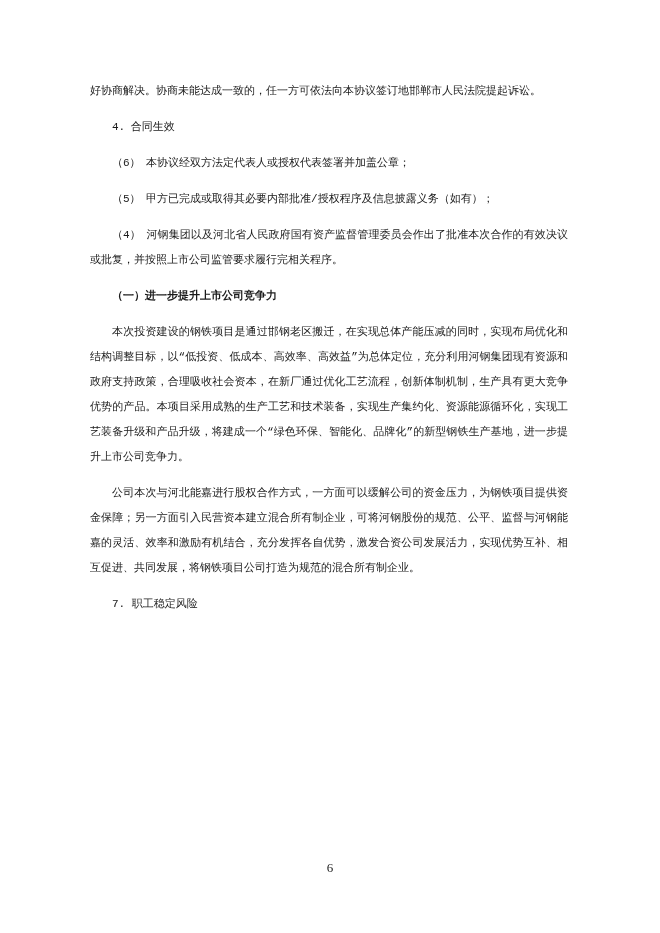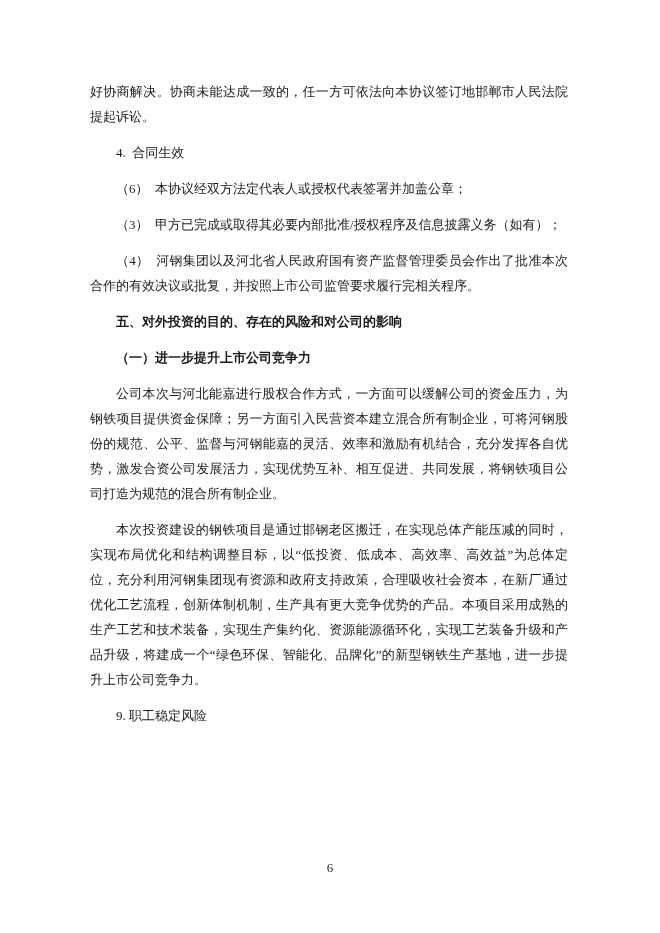--- a/index.html
+++ b/index.html
@@ -17,24 +17,25 @@
     color: #1a1a1a;
   }
   .content {
     position: absolute;
     left: 90px;
     top: 68px;
     width: 478px;
   }
   .content p {
     margin: 11px 0;
-    font-size: 13px;
+    font-size: 11px;
     line-height: 25px;
     text-align: justify;
     letter-spacing: 0;
+    font-family: Liberation Mono, monospace;
   }
   .indent {
     text-indent: 2em;
   }
   .h1, .h2 {
     font-family: "Liberation Sans", "DejaVu Sans", sans-serif;
     font-weight: 700;
     text-indent: 2em;
   }
   .pageno {
@@ -49,22 +50,21 @@
   }
 </style>
 </head>
 <body>
 
 <div class="page">
   <div class="content">
     <p class="body">好协商解决。协商未能达成一致的，任一方可依法向本协议签订地邯郸市人民法院提起诉讼。</p>
     <p class="body indent">4. 合同生效</p>
     <p class="body indent">（6） 本协议经双方法定代表人或授权代表签署并加盖公章；</p>
-    <p class="body indent">（3） 甲方已完成或取得其必要内部批准/授权程序及信息披露义务（如有）；</p>
+    <p class="body indent">（5） 甲方已完成或取得其必要内部批准/授权程序及信息披露义务（如有）；</p>
     <p class="body indent">（4） 河钢集团以及河北省人民政府国有资产监督管理委员会作出了批准本次合作的有效决议或批复，并按照上市公司监管要求履行完相关程序。</p>
-    <p class="h1">五、对外投资的目的、存在的风险和对公司的影响</p>
     <p class="h2">（一）进一步提升上市公司竞争力</p>
+    <p class="body indent">本次投资建设的钢铁项目是通过邯钢老区搬迁，在实现总体产能压减的同时，实现布局优化和结构调整目标，以“低投资、低成本、高效率、高效益”为总体定位，充分利用河钢集团现有资源和政府支持政策，合理吸收社会资本，在新厂通过优化工艺流程，创新体制机制，生产具有更大竞争优势的产品。本项目采用成熟的生产工艺和技术装备，实现生产集约化、资源能源循环化，实现工艺装备升级和产品升级，将建成一个“绿色环保、智能化、品牌化”的新型钢铁生产基地，进一步提升上市公司竞争力。</p>
     <p class="body indent">公司本次与河北能嘉进行股权合作方式，一方面可以缓解公司的资金压力，为钢铁项目提供资金保障；另一方面引入民营资本建立混合所有制企业，可将河钢股份的规范、公平、监督与河钢能嘉的灵活、效率和激励有机结合，充分发挥各自优势，激发合资公司发展活力，实现优势互补、相互促进、共同发展，将钢铁项目公司打造为规范的混合所有制企业。</p>
-    <p class="body indent">本次投资建设的钢铁项目是通过邯钢老区搬迁，在实现总体产能压减的同时，实现布局优化和结构调整目标，以“低投资、低成本、高效率、高效益”为总体定位，充分利用河钢集团现有资源和政府支持政策，合理吸收社会资本，在新厂通过优化工艺流程，创新体制机制，生产具有更大竞争优势的产品。本项目采用成熟的生产工艺和技术装备，实现生产集约化、资源能源循环化，实现工艺装备升级和产品升级，将建成一个“绿色环保、智能化、品牌化”的新型钢铁生产基地，进一步提升上市公司竞争力。</p>
-    <p class="body indent">9. 职工稳定风险</p>
+    <p class="body indent">7. 职工稳定风险</p>
   </div>
   <div class="pageno">6</div>
 </div>
 
 </body></html>

